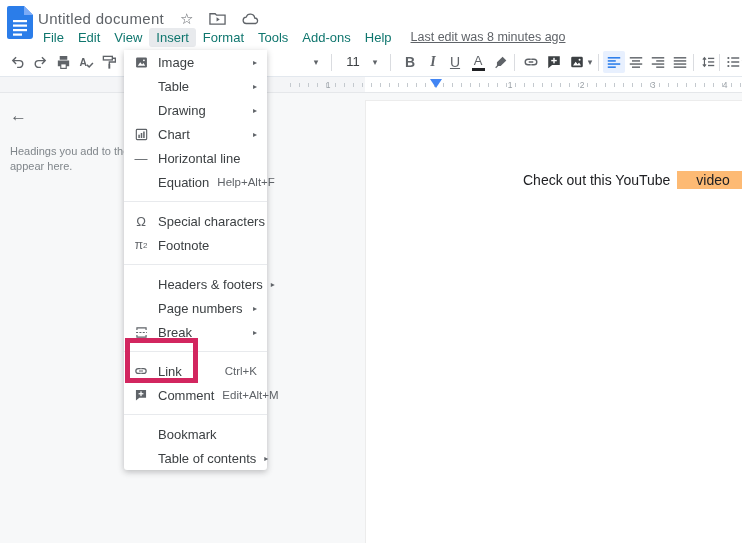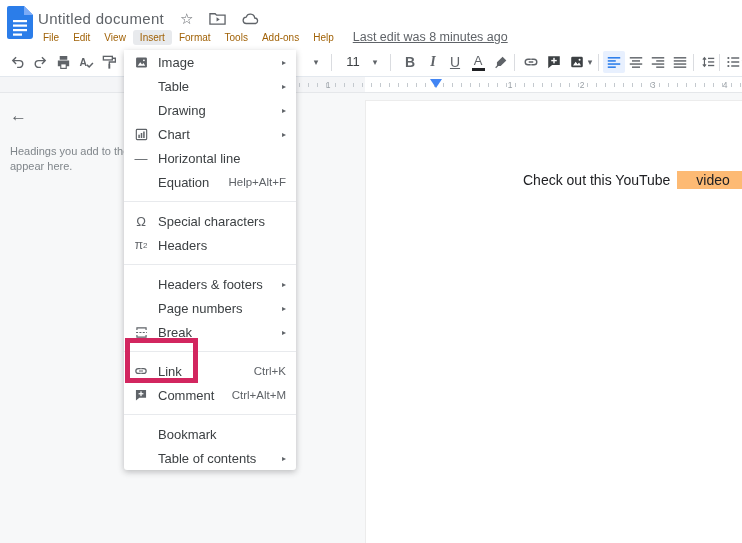--- a/index.html
+++ b/index.html
@@ -6,21 +6,21 @@
   html,body { width:742px; height:543px; overflow:hidden; }
   body { font-family:"Liberation Sans","DejaVu Sans",sans-serif; background:#fff; position:relative; color:#202124; }
 
   
   .header { position:absolute; left:0; top:0; width:642px; height:48px; background:#fff; }
   .docs-logo { position:absolute; left:7px; top:6px; width:26px; height:33px; }
   .title-row { position:absolute; left:38px; top:7px; height:22px; display:flex; align-items:center; }
   .doc-title { font-size:15px; color:#5f6368; letter-spacing:.3px; }
   .title-ico { margin-left:16px; color:#5f6368; font-size:15px; line-height:1; display:flex; align-items:center; }
   .menubar { position:absolute; left:36px; top:27px; height:20px; display:flex; align-items:center; }
-  .mb-item { font-size:10px; padding:2px 7px; border-radius:3px; color:#a16207; cursor:default; }
+  .mb-item { font-size:13px; padding:2px 7px; border-radius:3px; color:#0f766e; cursor:default; }
   .mb-item.active { background:#e8eaed; }
   .last-edit { font-size:12.5px; color:#5f6368; text-decoration:underline; margin-left:12px; }
 
   
   .toolbar { position:absolute; left:0; top:48px; width:742px; height:29px; background:#fff; border-bottom:1px solid #e3e8ee; }
   .tbtn { position:absolute; top:3px; width:22px; height:22px; display:flex; align-items:center; justify-content:center; color:#5f6368; border-radius:2px; }
   .tbtn.active { background:#e8f0fe; color:#1a73e8; }
   .tdiv { position:absolute; top:6px; width:1px; height:17px; background:#dadce0; }
   .tletter { font-size:14px; font-weight:bold; color:#5f6368; }
   .tletter.italic { font-family:"Liberation Serif",serif; font-style:italic; font-weight:bold; }
@@ -43,21 +43,21 @@
   
   .workspace { position:absolute; left:0; top:93px; width:742px; height:450px; background:#f7f8f9; }
   .back-arrow { position:absolute; left:10px; top:106px; font-size:17px; color:#5f6368; }
   .outline-hint { position:absolute; left:10px; top:144px; width:117px; overflow:hidden; font-size:11px; color:#80868b; line-height:15px; }
   .outline-hint div { white-space:nowrap; }
   .page { position:absolute; left:365px; top:100px; width:377px; height:443px; background:#fff; border-left:1px solid #ececec; border-top:1px solid #ececec; }
   .doc-line { position:absolute; left:523px; top:172px; font-size:14px; color:#202124; white-space:nowrap; }
   .doc-highlight { background:#fdba74; padding:1px 19px; }
 
   
-  .insert-menu { position:absolute; left:124px; top:50px; width:172px; height:420px; background:#fff;
+  .insert-menu { position:absolute; left:124px; top:50px; width:143px; height:420px; background:#fff;
     box-shadow:0 2px 6px rgba(32,33,36,.28); border-radius:0 0 3px 3px; z-index:10; padding-top:0; }
   .mi { height:24px; display:flex; align-items:center; padding-right:10px; font-size:13px; color:#3c4043; }
   .mico { width:34px; display:flex; justify-content:center; align-items:center; color:#5f6368; font-size:13px; flex:0 0 34px; }
   .mlabel { flex:1; white-space:nowrap; }
   .mshort { color:#5f6368; font-size:11.5px; margin-left:8px; }
   .msub { color:#5f6368; font-size:8px; margin-left:8px; }
   .mdiv { height:1px; background:#e8eaed; margin:7px 0; }
   .pisq { font-size:12px; } .pisq sup { font-size:8px; }
 
   .annotation-rect { position:absolute; left:125px; top:338px; width:73px; height:45px;
@@ -321,21 +321,21 @@
 
   <div class="mdiv"></div>
 
   <div class="mi">
     <span class="mico">Ω</span>
     <span class="mlabel">Special characters</span>
   </div>
 
   <div class="mi">
     <span class="mico pisq">π<sup>2</sup></span>
-    <span class="mlabel">Headers</span>
+    <span class="mlabel">Footnote</span>
   </div>
 
   <div class="mdiv"></div>
 
   <div class="mi">
     <span class="mico"></span>
     <span class="mlabel">Headers &amp; footers</span>
     <span class="msub">▸</span>
   </div>
 
@@ -371,21 +371,21 @@
 
   <div class="mi">
     <span class="mico">
       <svg width="14" height="14" viewBox="0 0 18 18">
           <path d="M2.5 2.5h13v10h-8.6L2.5 16z" fill="#5f6368"></path>
           <rect x="8.2" y="4.3" width="1.6" height="6.2" fill="#fff"></rect>
           <rect x="5.9" y="6.6" width="6.2" height="1.6" fill="#fff"></rect>
         </svg>
     </span>
     <span class="mlabel">Comment</span>
-    <span class="mshort">Ctrl+Alt+M</span>
+    <span class="mshort">Edit+Alt+M</span>
   </div>
 
   <div class="mdiv"></div>
 
   <div class="mi">
     <span class="mico"></span>
     <span class="mlabel">Bookmark</span>
   </div>
 
   <div class="mi">

